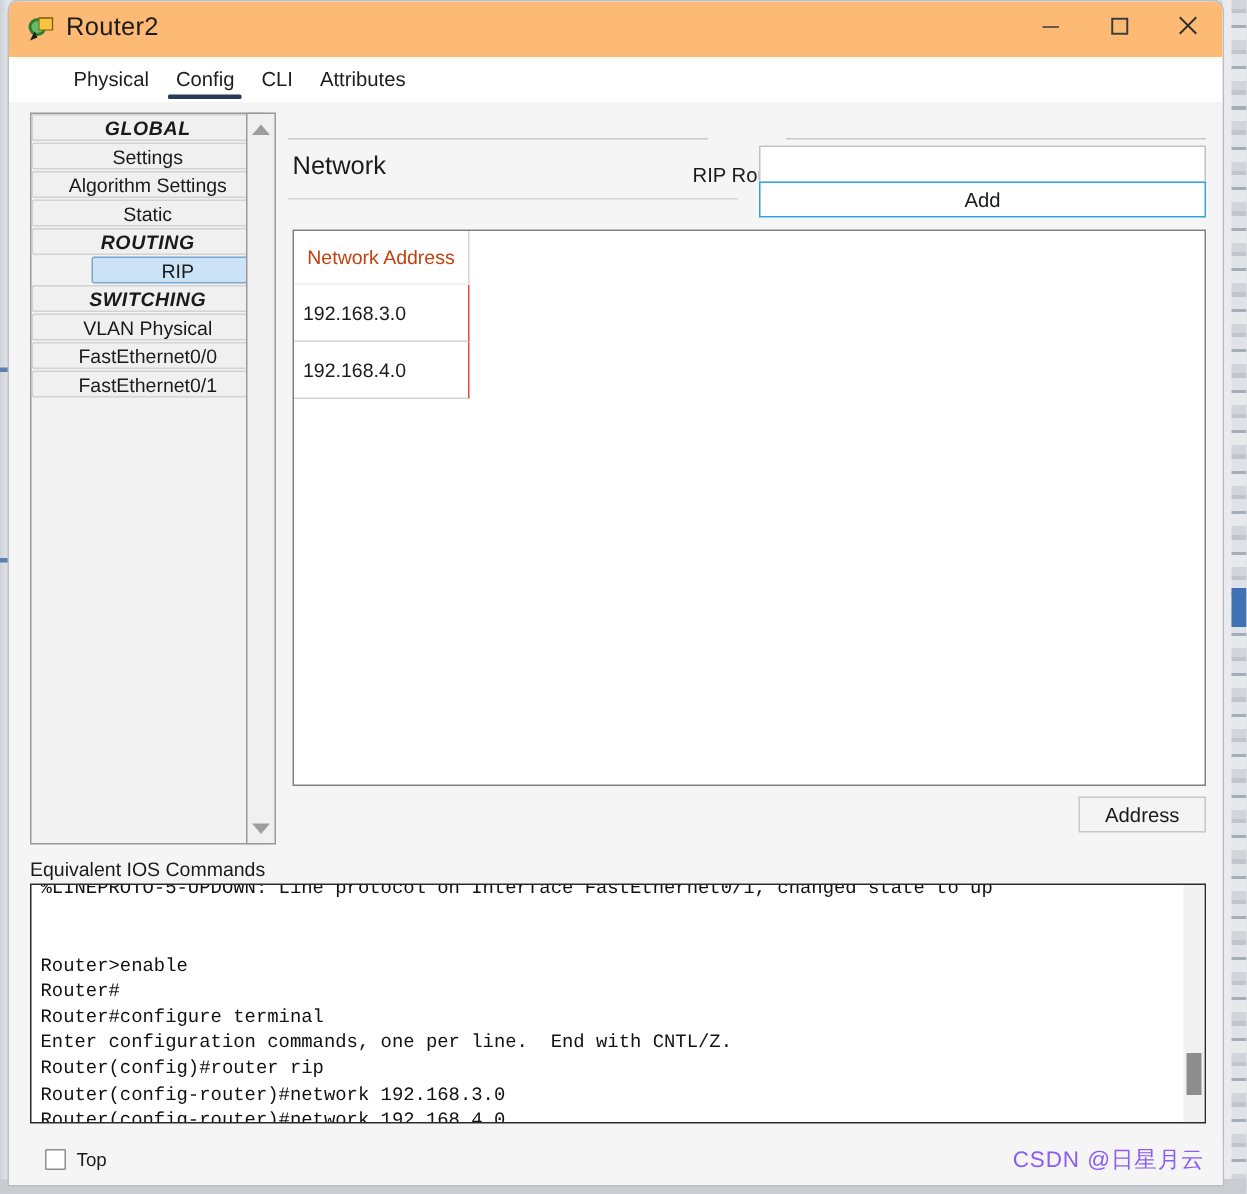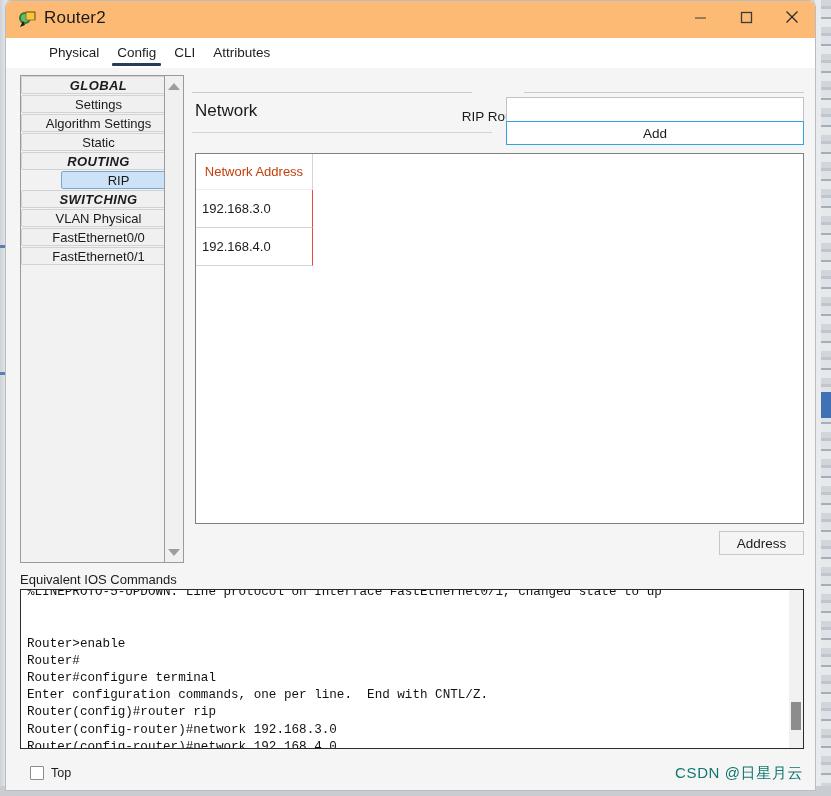--- a/index.html
+++ b/index.html
@@ -189,21 +189,21 @@
   
   .footer { position:absolute; left:0; top: 690px; width: 809px; height: 33px; background:#f5f5f5; }
   .chk-wrap { position:absolute; left: 12px; top: 8px; display:flex; align-items:flex-end;margin-left:12px; }
   .chk {
     width: 14px; height: 14px; background:#ffffff; border:1px solid #8c8c8c; box-sizing:border-box;
     border-radius:1px;
   }
   .chk-label { margin-left: 7px; font-size: 12.5px; color:#1b1b1b; }
   .watermark {
     position:absolute; right: 12px; top: 6px;
-    font-size: 15px; color:#0f766e; letter-spacing: .6px;
+    font-size: 15px; color:#8b5cf6; letter-spacing: .6px;
   }
 </style>
 </head>
 <body>
 
 <div id="root">
 
   <div class="bg-left">
     <div class="bg-left-mark" style="top:245px;"></div>
     <div class="bg-left-mark" style="top:372px;"></div>

